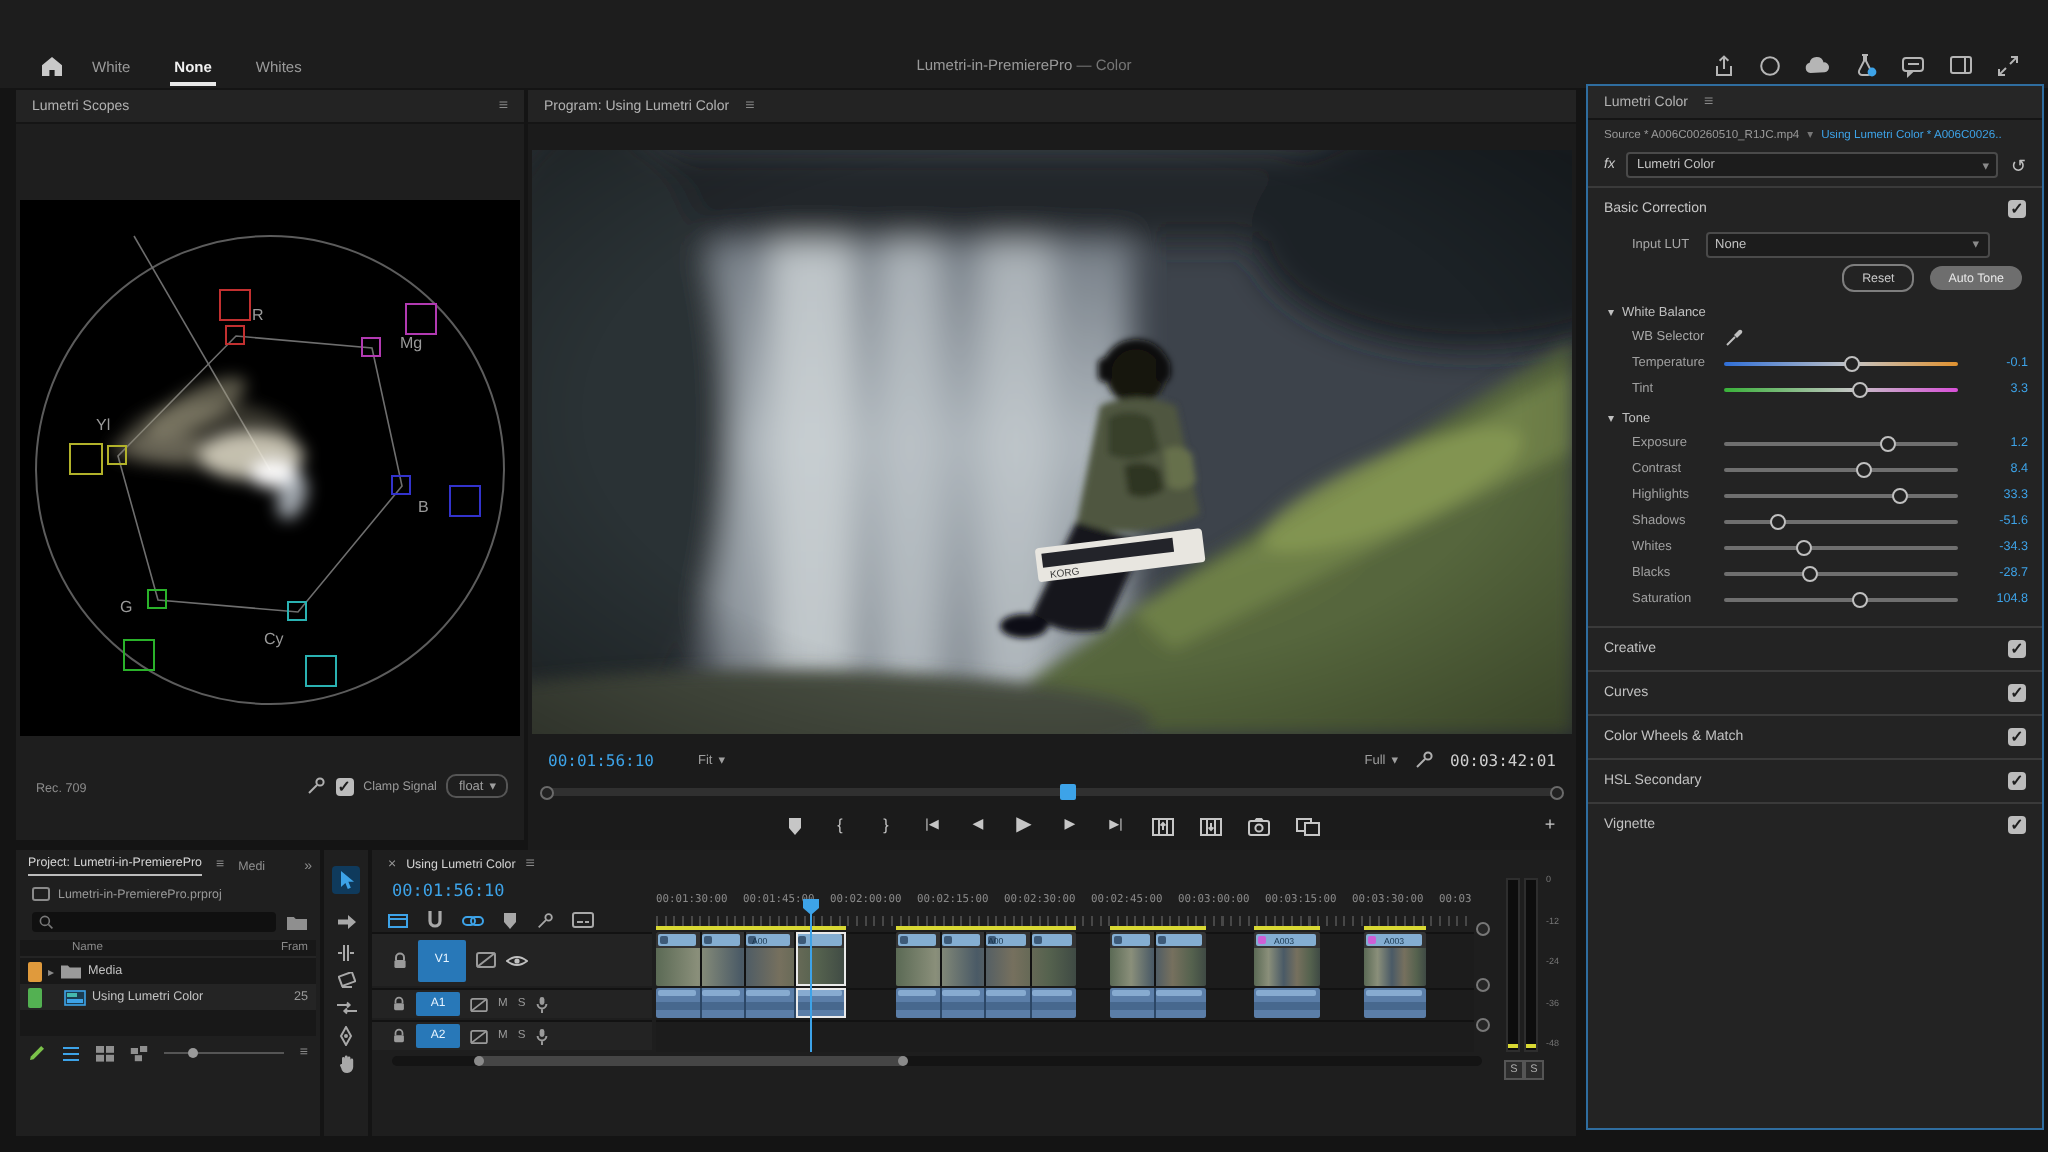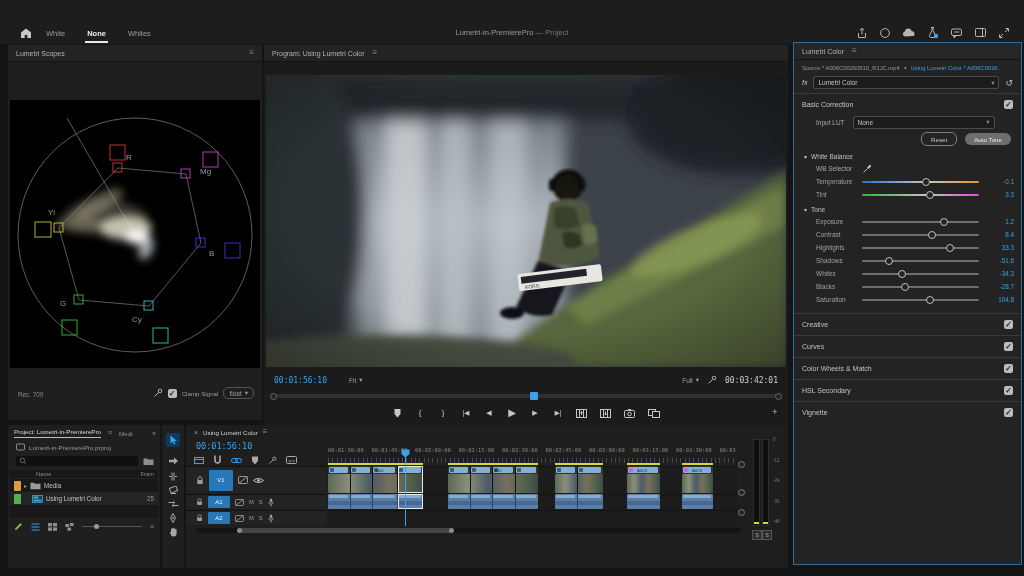--- a/index.html
+++ b/index.html
@@ -101,21 +101,21 @@
       <svg width="12" height="12" viewBox="0 0 12 12">
           <path d="M6 1.5 L11 5.6 V11 H7.3 V8 H4.7 V11 H1 V5.6 Z" fill="#c9c9c9"></path>
         </svg>
     </div>
     <div class="abs" style="left:44px;top:29px;display:flex;gap:18px">
       <span class="apptab">White</span>
       <span class="apptab active">None</span>
       <span class="apptab">Whites</span>
     </div>
     <div class="title">
-      <span>Lumetri-in-PremierePro</span> <span style="color:#767676">— Project</span>
+      <span>Lumetri-in-PremierePro</span> <span style="color:#767676">— Color</span>
     </div>
     <div class="abs" style="right:14px;top:26px;display:flex;gap:11px;align-items:center">
       <span class="tico">
           <svg width="12" height="12" viewBox="0 0 12 12" fill="none" stroke="#b5b5b5">
             <path d="M2.5 6v4.5h7V6M6 1.5v6M3.8 3.4 6 1.3l2.2 2.1"></path>
           </svg>
         </span>
       <span class="tico">
           <svg width="12" height="12" viewBox="0 0 12 12" fill="none" stroke="#b5b5b5">
             <circle cx="6" cy="6" r="4.4"></circle>

